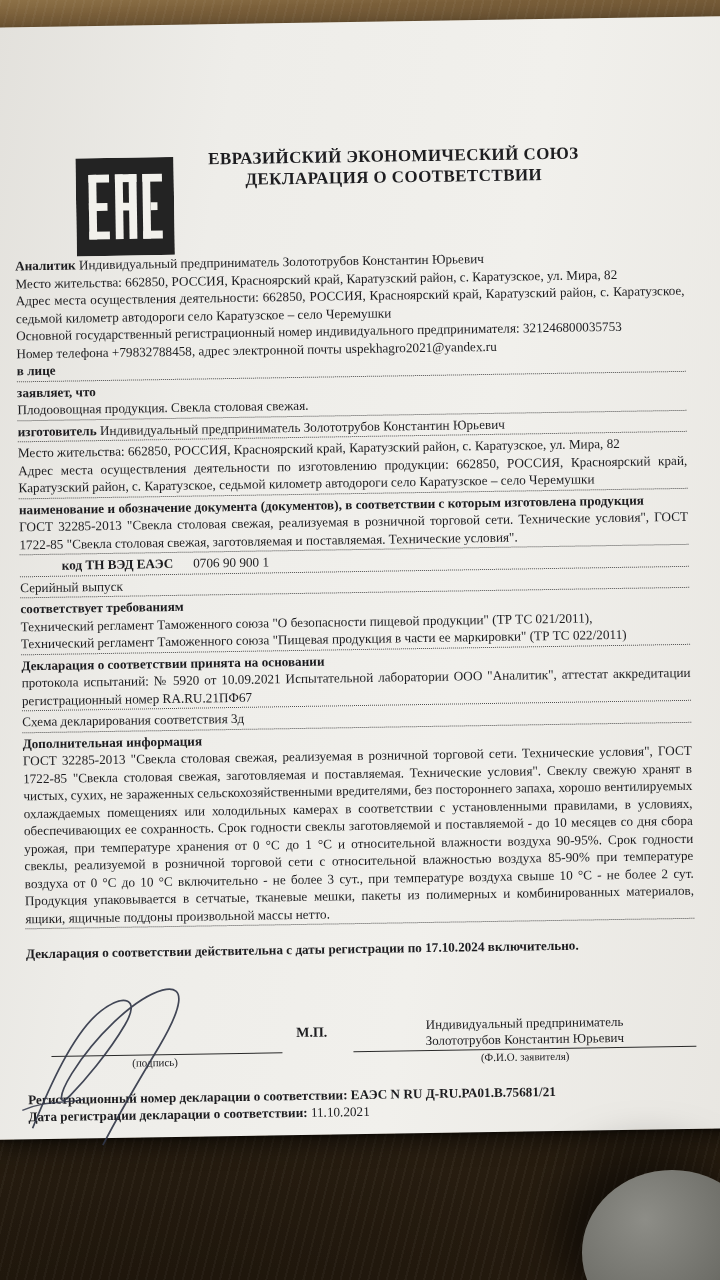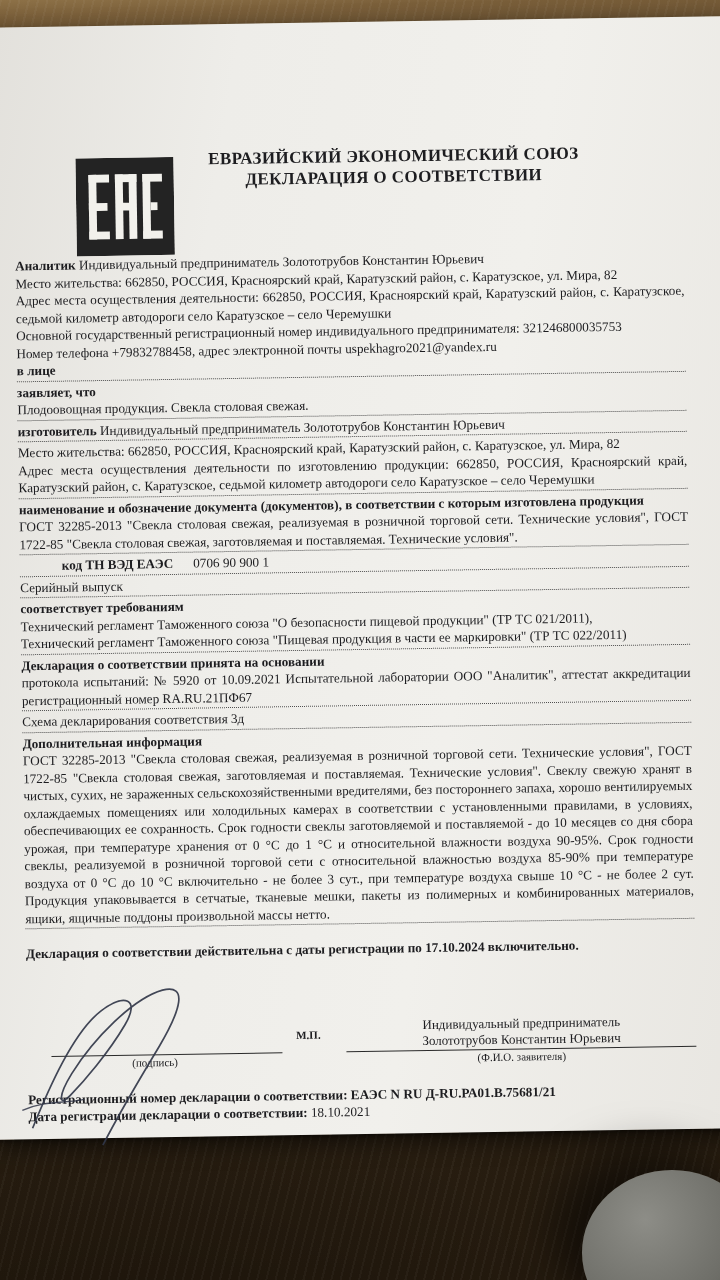--- a/index.html
+++ b/index.html
@@ -34,21 +34,21 @@
   .u{border-bottom:1px dotted #4f4f4f;padding-bottom:1px;margin-bottom:2px;}
   .tnved-label{font-weight:bold;margin-left:42px;}
   .tnved-value{margin-left:20px;}
   .gap-s{margin-top:2px;}
   .validity{margin-top:16px;font-weight:bold;}
   .sign-row{display:flex;margin-top:16px;height:92px;align-items:flex-end;}
   .sign-left{width:255px;position:relative;}
   .sign-line{border-bottom:1.3px solid #2a2a2a;height:0;}
   .sign-left .sign-line{margin:0 0 0 24px;}
   .sign-caption{font-size:11px;text-align:center;line-height:14px;}
-  .sign-mp{font-weight:bold;font-size:11px;margin:0 0 26px 14px;}
+  .sign-mp{font-weight:bold;font-size:14px;margin:0 0 26px 14px;}
   .sign-right{flex:1;margin-left:26px;text-align:center;margin-bottom:0;}
   .sign-right .fio{font-size:13px;line-height:16.5px;}
   .sig-svg{position:absolute;left:-14px;top:-78px;width:270px;height:172px;overflow:visible;pointer-events:none;}
   .regnum{margin-top:20px;font-weight:bold;}
   .regdate-val{font-weight:normal;}
   .eac-white{fill:#f2f1ec;}
 </style>
 </head>
 <body>
 
@@ -118,17 +118,17 @@
       <div class="sign-mp">М.П.</div>
       <div class="sign-right">
         <div class="fio">Индивидуальный предприниматель</div>
         <div class="fio">Золототрубов Константин Юрьевич</div>
         <div class="sign-line"></div>
         <div class="sign-caption">(Ф.И.О. заявителя)</div>
       </div>
     </div>
 
     <p class="regnum"><span>Регистрационный номер декларации о соответствии: </span><span>ЕАЭС N RU Д-RU.РА01.В.75681/21</span></p>
-    <p class="b"><span>Дата регистрации декларации о соответствии: </span><span class="regdate-val">18.10.2021</span></p>
+    <p class="b"><span>Дата регистрации декларации о соответствии: </span><span class="regdate-val">11.10.2021</span></p>
   </div>
 </div>
 
 <div class="fabric"></div>
 
 </body></html>

